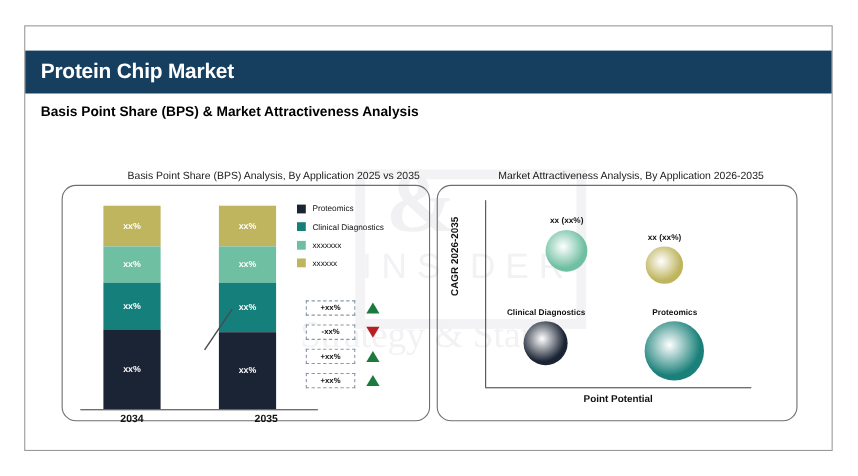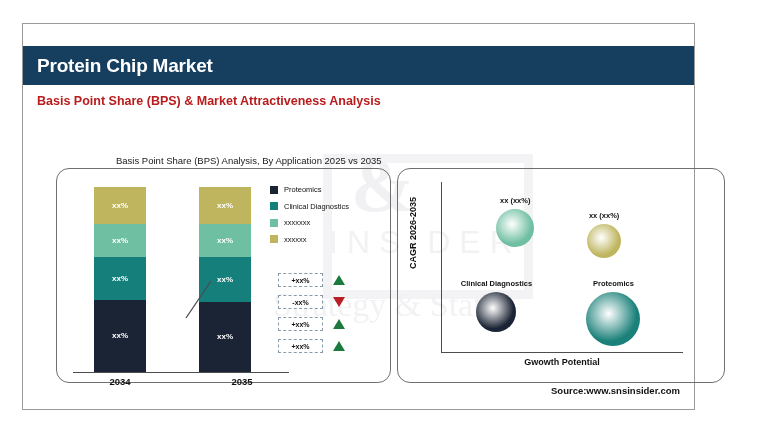--- a/index.html
+++ b/index.html
@@ -5,21 +5,21 @@
   * { box-sizing: border-box; margin: 0; padding: 0; }
   html, body {
     width: 780px; height: 433px;
     background: #ffffff;
     font-family: "Liberation Sans", sans-serif;
     overflow: hidden;
   }
   .frame {
     position: absolute;
     left: 22px; top: 23px;
-    width: 673px; height: 387px;
+    width: 735px; height: 387px;
     border: 1px solid #9a9a9a;
     background: #ffffff;
   }
   .header-bar {
     position: absolute;
     left: 0; top: 22px;
     width: 100%; height: 39px;
     background: #163e5f;
     display: flex; align-items: center;
   }
@@ -28,21 +28,21 @@
     font-size: 19px;
     font-weight: bold;
     padding-left: 14px;
     letter-spacing: -0.2px;
   }
   .subtitle {
     position: absolute;
     left: 14px; top: 70px;
     font-size: 12.5px;
     font-weight: bold;
-    color: #b91c1c;
+    color: #000000;
   }
 
   
   .watermark {
     position: absolute;
     left: 270px; top: 130px;
     width: 300px; height: 190px;
     pointer-events: none;
     z-index: 0;
   }
@@ -186,20 +186,21 @@
   <div class="subtitle">Basis Point Share (BPS) &amp; Market Attractiveness Analysis</div>
 
   <div class="watermark">
     <div class="wm-box"></div>
     <div class="wm-amp">&amp;</div>
     <div class="wm-insider">INSIDER</div>
     <div class="wm-strategy">Strategy &amp; Stats</div>
   </div>
 
   <div class="chart-title" id="bps-title">Basis Point Share (BPS) Analysis, By Application 2025 vs 2035</div>
+  <div class="chart-title" id="mkt-title">Market Attractiveness Analysis, By Application 2026-2035</div>
 
   <div class="panel" id="bps-panel"></div>
   <div class="panel" id="mkt-panel"></div>
 
   <div class="bps-plot">
     <div id="bps-bars">
         <div class="bar" style="left: 38px; top: 19px;">
           <div class="seg" style="height: 37px; background: rgb(191, 181, 95);">
             <span>xx%</span>
           </div>
@@ -269,28 +270,27 @@
           <div class="delta-box">+xx%</div>
           <div class="tri tri-up"></div>
         </div>
       </div>
   </div>
 
   <div class="mkt-plot">
     <div class="mkt-yaxis"></div>
     <div class="mkt-xaxis"></div>
     <div class="ylabel-txt">CAGR 2026-2035</div>
-    <div class="xlabel-txt">Gwowth Potential</div>
+    <div class="xlabel-txt">Point Potential</div>
     <div id="mkt-bubbles">
         <div class="bubble" style="left: 99.2px; top: 41.12px; width: 38px; height: 38px; background: radial-gradient(circle at 42% 40%, rgb(255, 255, 255) 0%, rgb(111, 191, 162) 62%, rgb(111, 191, 162) 100%);"></div>
         <div class="bubble-label" style="left: 118.2px; top: 28.12px;">xx (xx%)</div>
         <div class="bubble" style="left: 190.12px; top: 56.08px; width: 34px; height: 34px; background: radial-gradient(circle at 42% 40%, rgb(255, 255, 255) 0%, rgb(191, 181, 95) 62%, rgb(191, 181, 95) 100%);"></div>
         <div class="bubble-label" style="left: 207.12px; top: 43.08px;">xx (xx%)</div>
         <div class="bubble" style="left: 79.48px; top: 124.36px; width: 40px; height: 40px; background: radial-gradient(circle at 42% 40%, rgb(255, 255, 255) 0%, rgb(27, 36, 52) 62%, rgb(27, 36, 52) 100%);"></div>
         <div class="bubble-label" style="left: 99.48px; top: 111.36px;">Clinical Diagnostics</div>
         <div class="bubble" style="left: 189.48px; top: 123.84px; width: 54px; height: 54px; background: radial-gradient(circle at 42% 40%, rgb(255, 255, 255) 0%, rgb(26, 128, 121) 62%, rgb(26, 128, 121) 100%);"></div>
         <div class="bubble-label" style="left: 216.48px; top: 110.84px;">Proteomics</div>
       </div>
   </div>
 
-  <div class="footer-right">Source:www.snsinsider.com</div>
 
 </div>
 
 </body></html>

